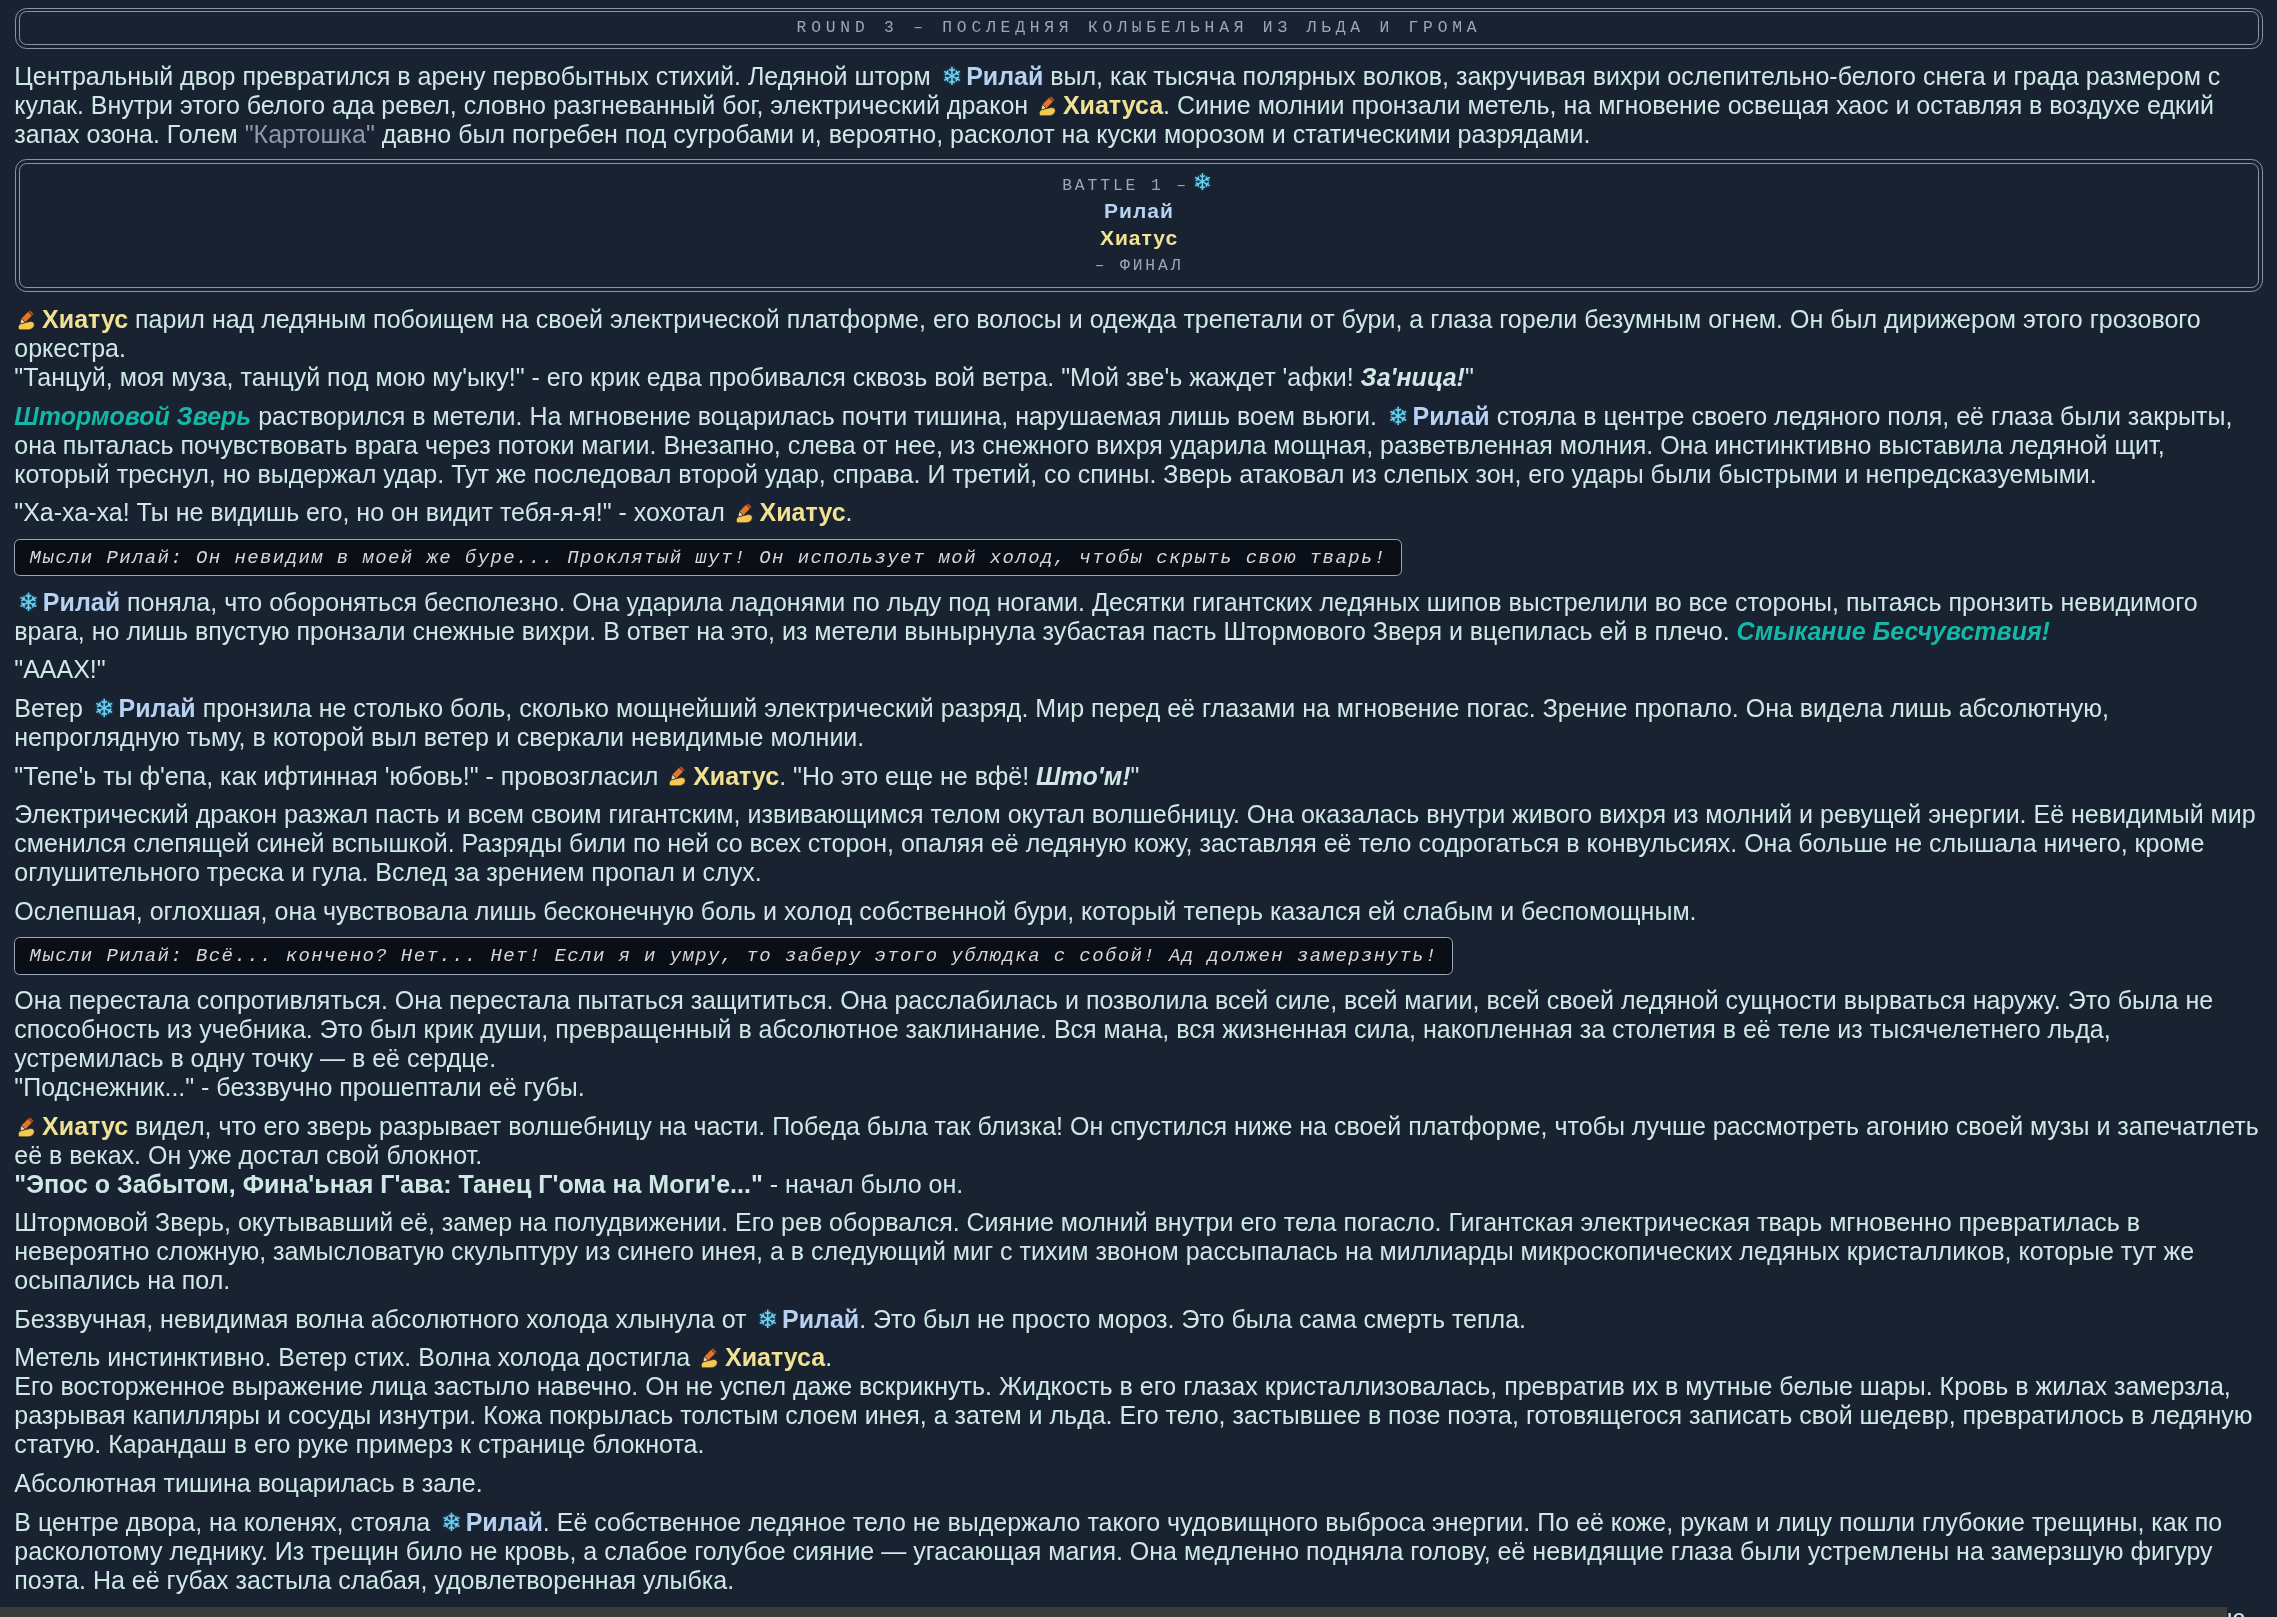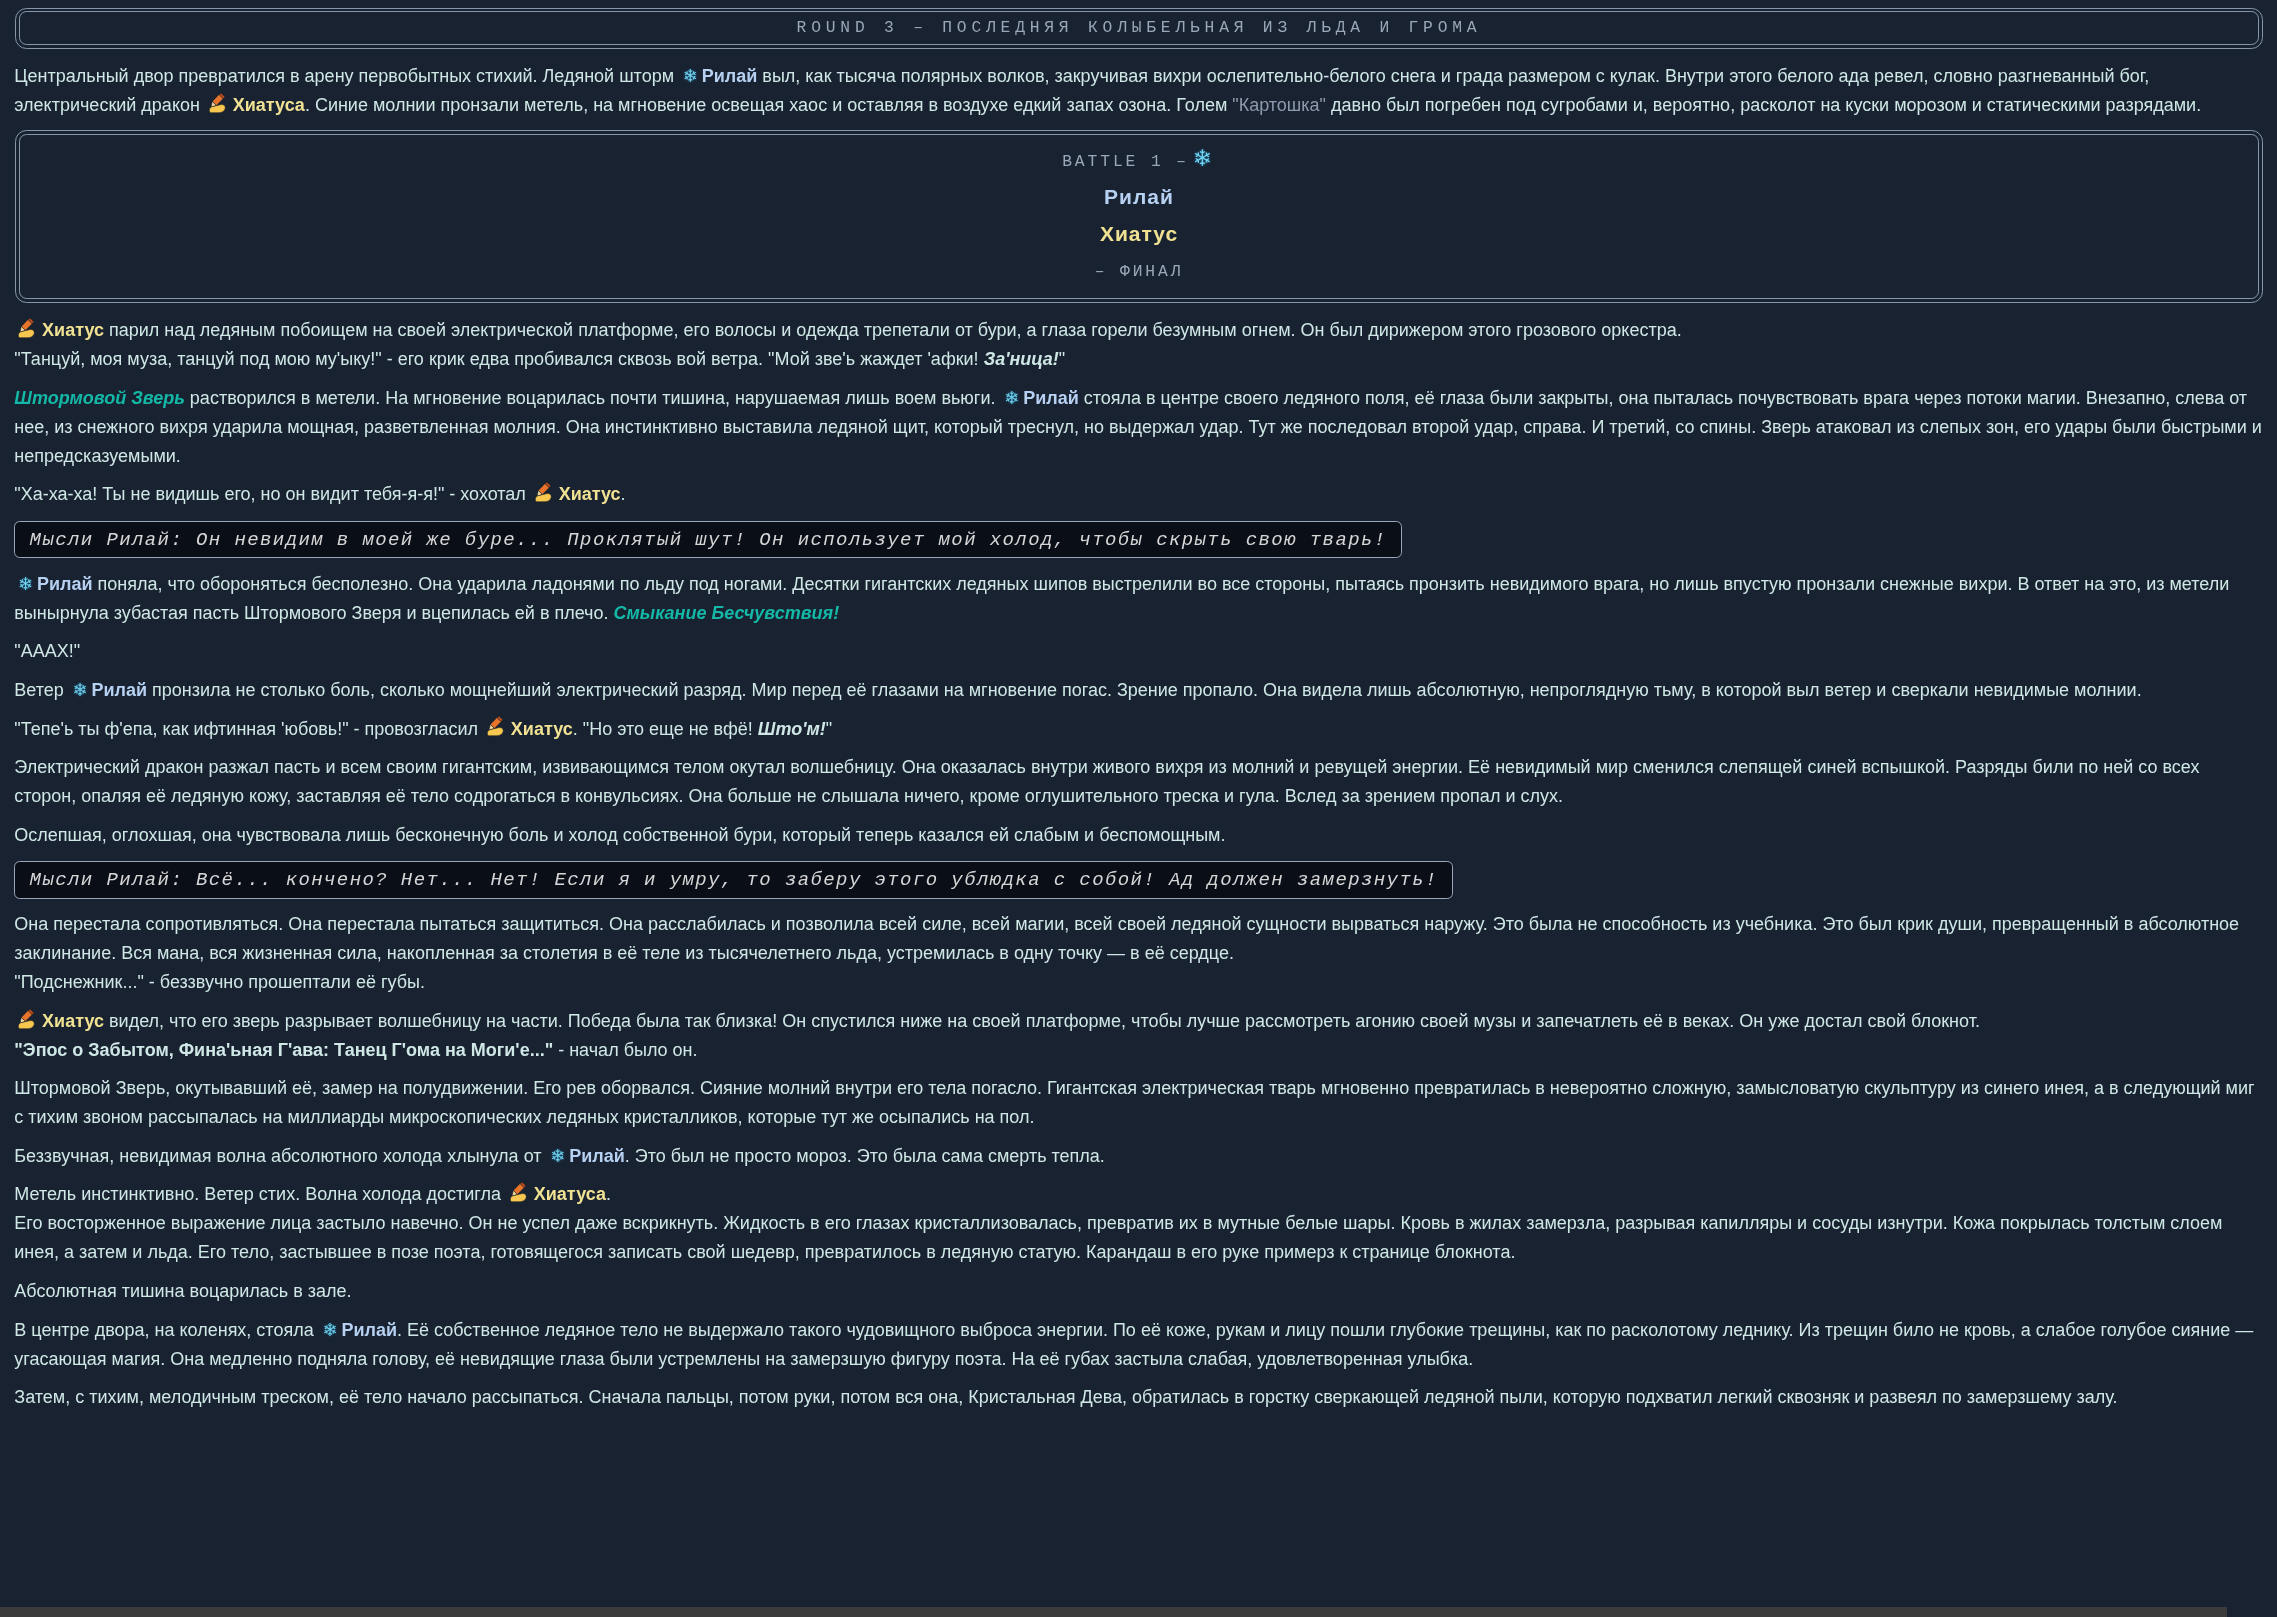--- a/index.html
+++ b/index.html
@@ -20,27 +20,27 @@
   .dbox-inner{
     border:1px solid rgba(155,170,190,.85);
     border-radius:7.6px;
     text-align:center;
   }
   .header-inner{padding:5.7px 0 6.7px 0;}
   .mono-gray{
     font-family:"Liberation Mono","DejaVu Sans Mono",monospace;
     font-size:16.3px;letter-spacing:4.8px;color:#9aa7b8;margin-top:8px;
   }
-  .battle-inner{padding:5.7px 0 7.6px 0;line-height:34px;}
+  .battle-inner{padding:5.7px 0 7.6px 0;line-height:24px;}
   .battle-inner .mono-gray{letter-spacing:2.9px;}
   .battle-line{margin:1px 0;}
   .battle-name{font-weight:bold;font-size:21px;letter-spacing:1px;}
   
   p.story{
-    color:#cfe8e6;font-size:18px;line-height:29px;margin:9.6px 0;
+    color:#cfe8e6;font-size:25px;line-height:29px;margin:9.6px 0;
   }
   .seg-ril{color:#b7d1f2;font-weight:bold;}
   .seg-hia{color:#f1e293;font-weight:bold;}
   .seg-gray{color:#8f99ad;}
   .seg-gi{color:#14b8a6;font-weight:bold;font-style:italic;}
   .seg-bi{font-weight:bold;font-style:italic;}
   .seg-b{font-weight:bold;}
   .snow{color:#6fd3ef;padding:0 3.8px;text-shadow:0 0 2.9px rgba(40,160,220,.55);}
   .battle-inner .snow{font-size:23px;}
   .hand-icon svg{width:23px;height:21px;vertical-align:-2.9px;margin:0 3.8px 0 1px;}

